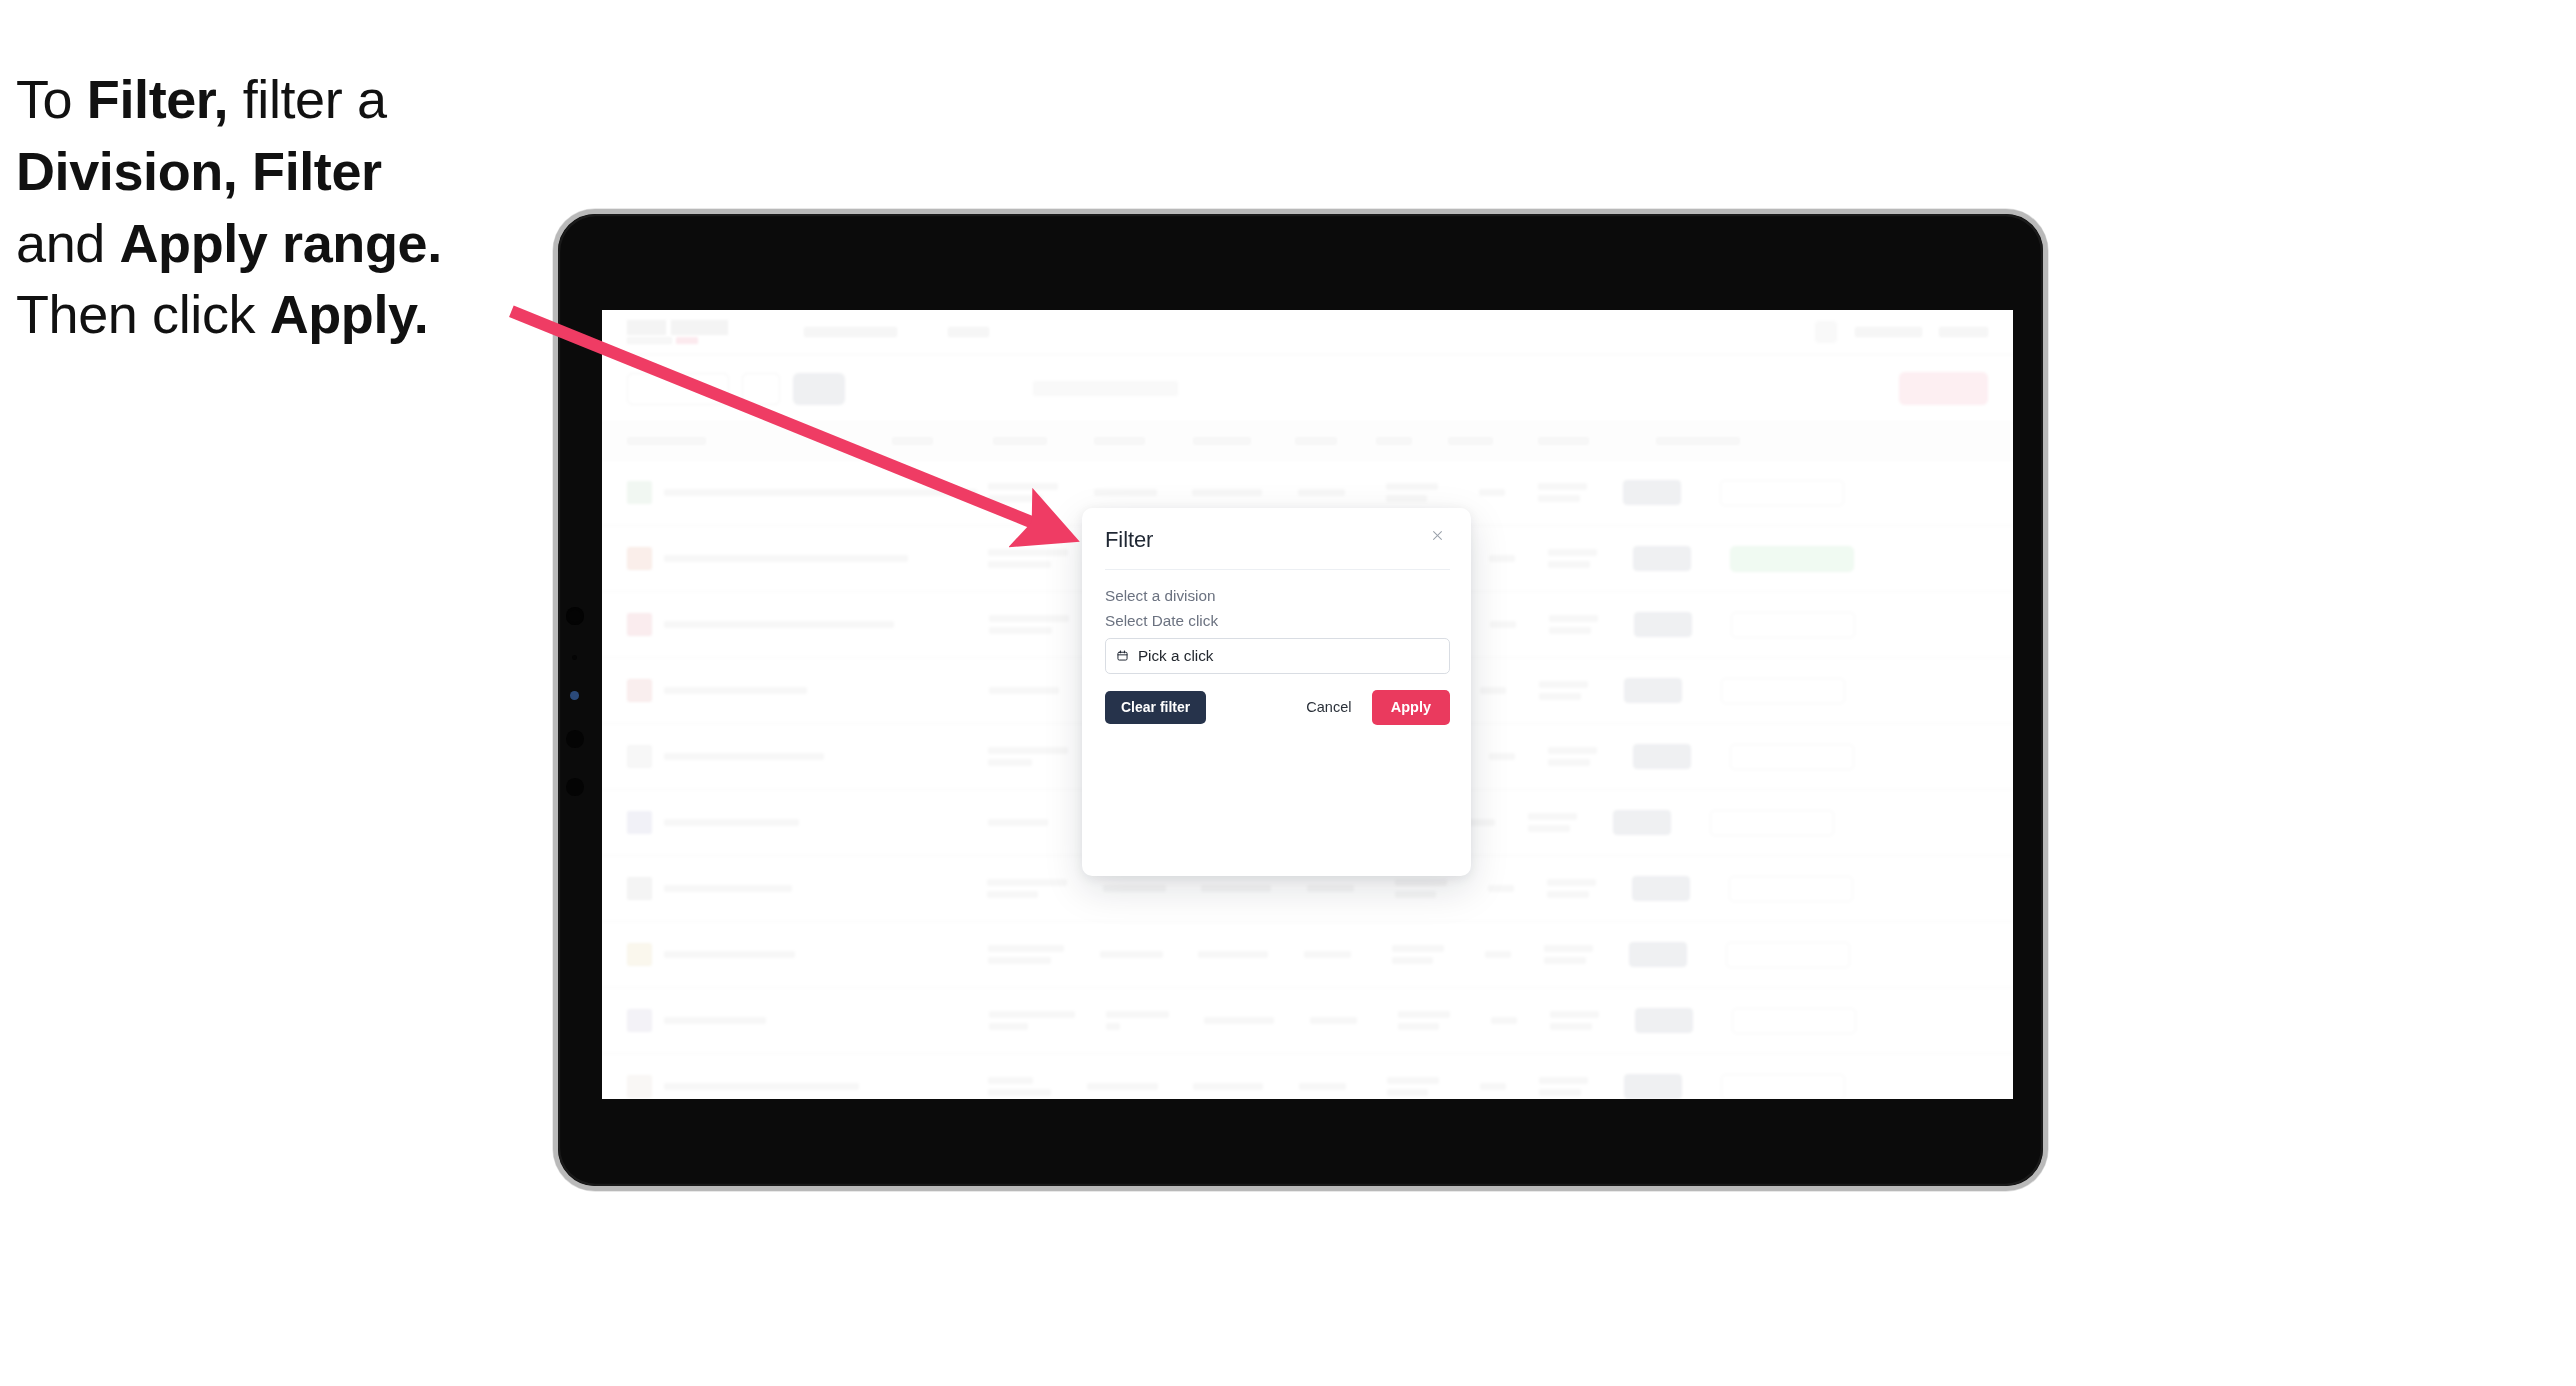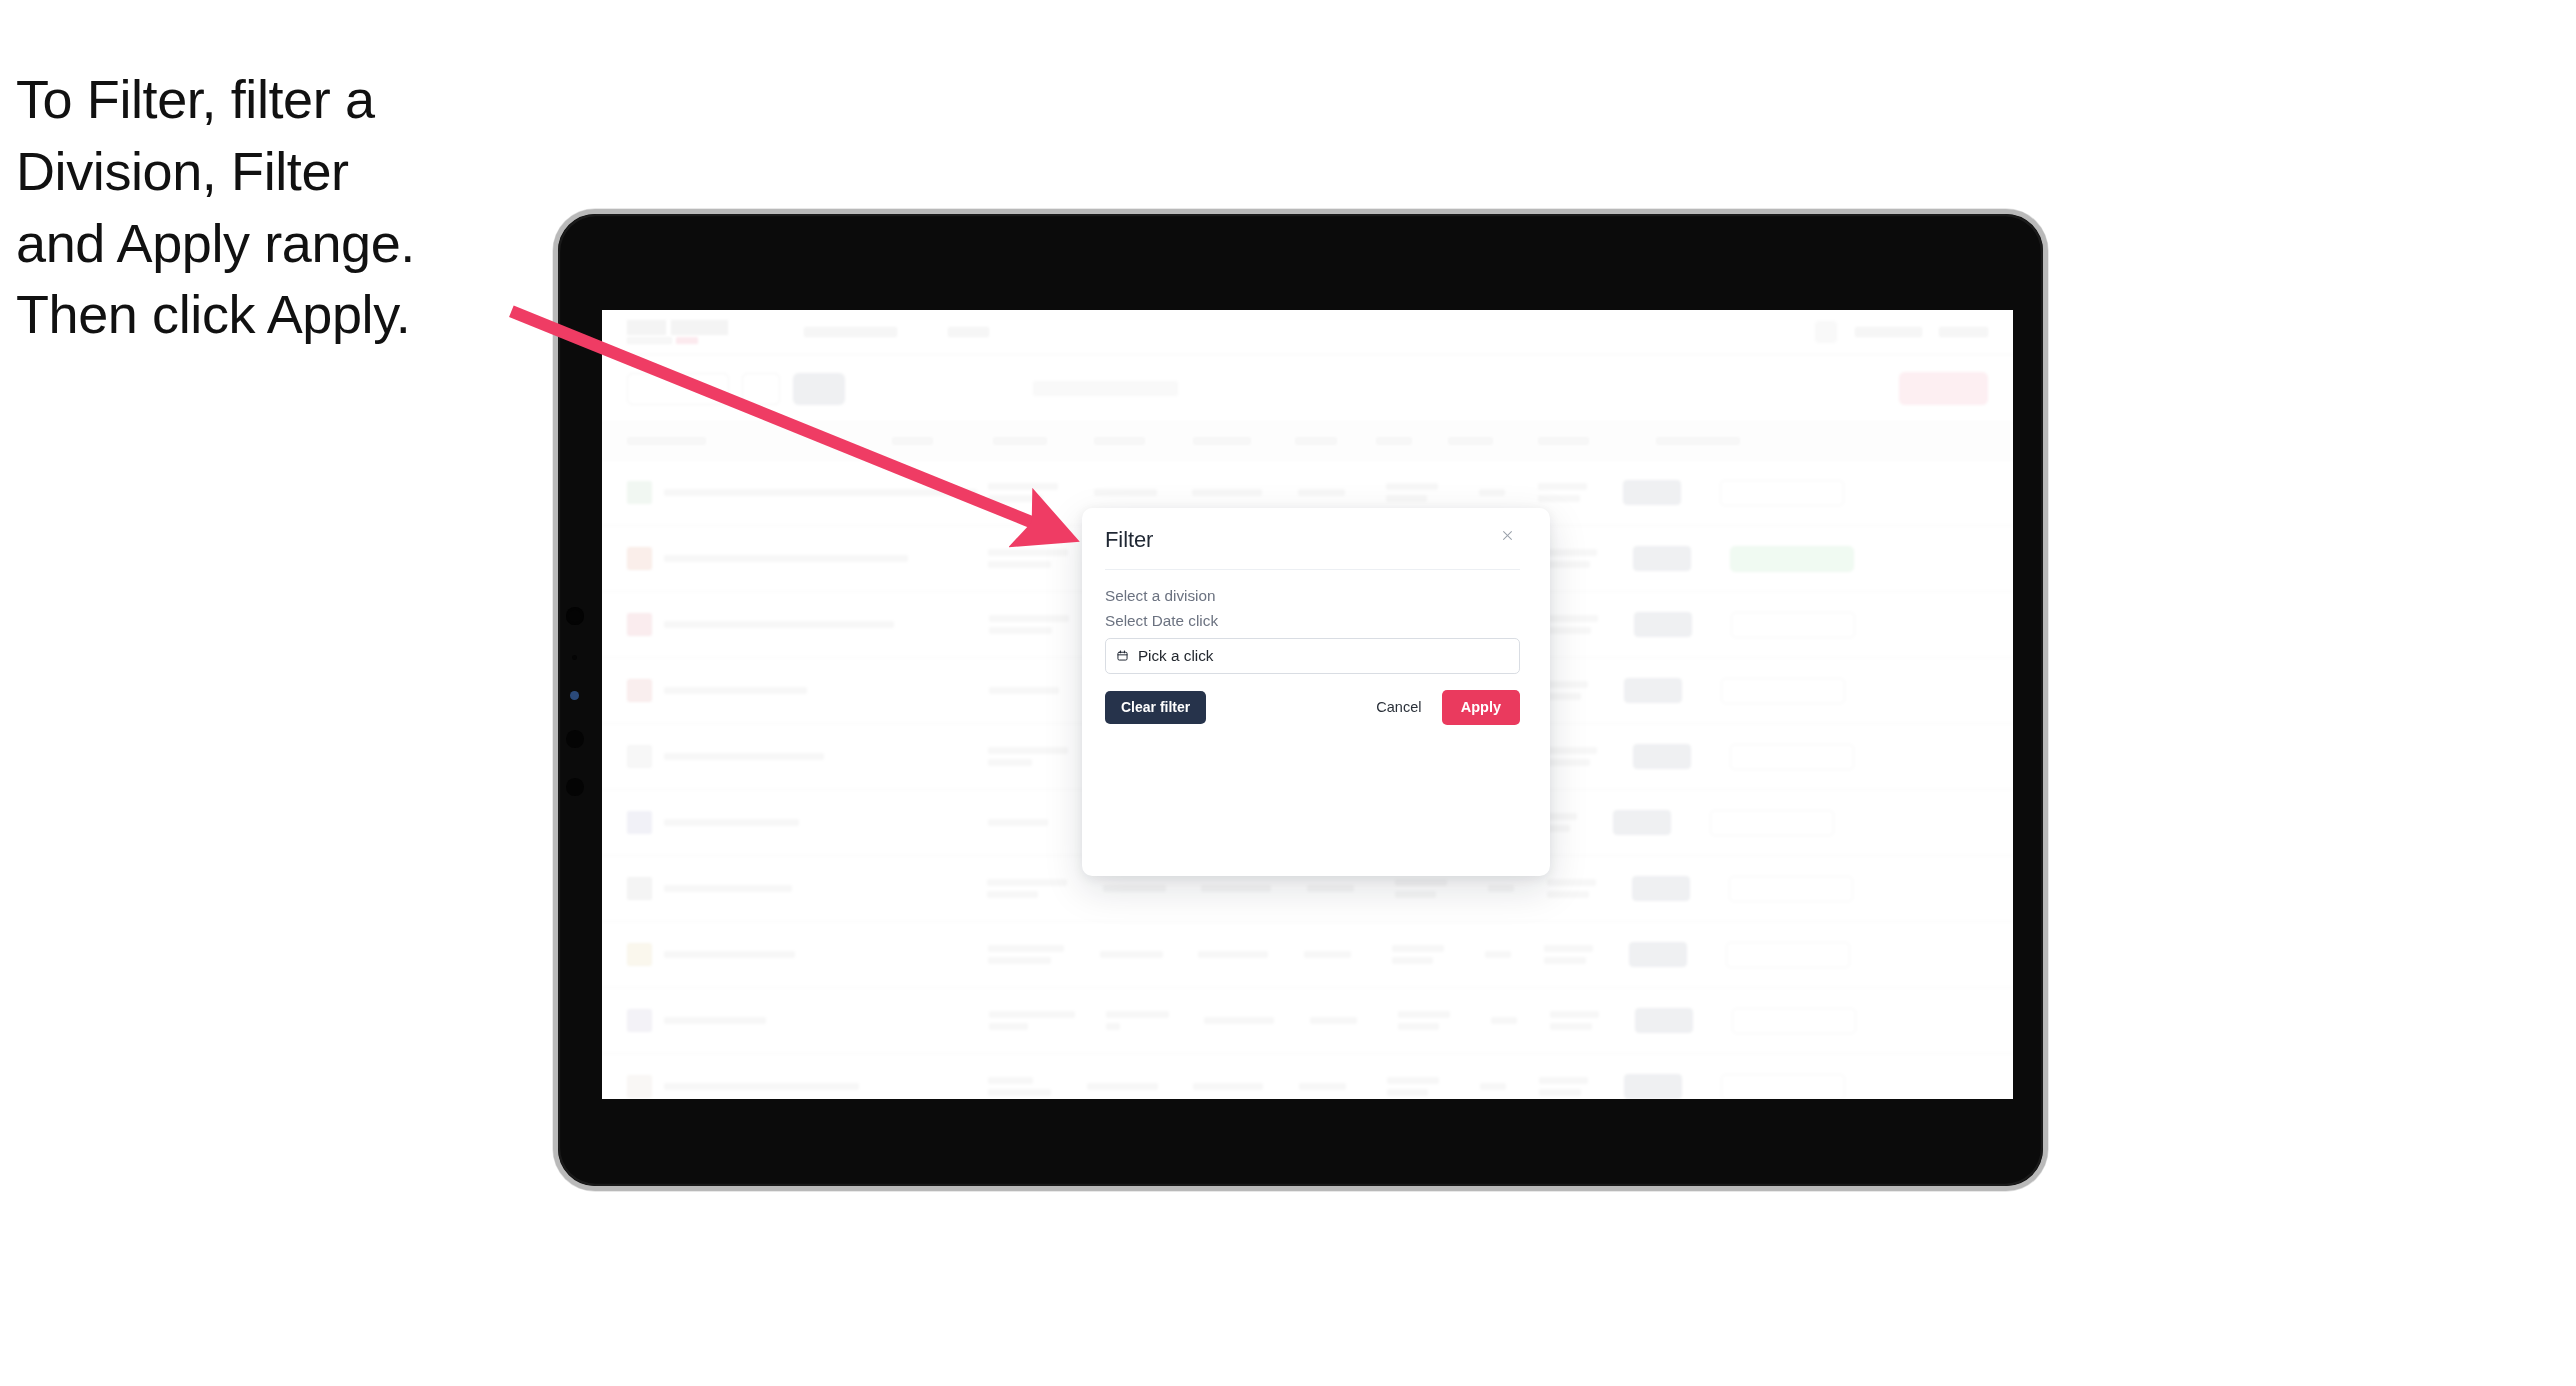--- a/index.html
+++ b/index.html
@@ -15,21 +15,21 @@
   .callout {
     position: absolute;
     left: 16px; top: 64px;
     width: 553px;
     font-size: 54px;
     line-height: 1.33;
     color: #111111;
     font-weight: 400;
     letter-spacing: -0.4px;
   }
-  .callout b { font-weight: 400; }
+  .callout b { font-weight: 700; }
 
   
   .arrow-svg {
     position: absolute;
     left: 0; top: 0;
     width: 2576px; height: 1386px;
     pointer-events: none;
     z-index: 60;
   }
 
@@ -130,26 +130,26 @@
 
   
   .overlay {
     position:absolute; inset:0;
     background: rgba(255,255,255,0.10);
     z-index: 20;
   }
   .modal {
     position: absolute;
     left: 1082px; top: 508px;
-    width: 468px; height: 368px;
+    width: 389px; height: 368px;
     background: #ffffff;
     border-radius: 10.2px;
     box-shadow: 0 13px 39px rgba(16,24,40,0.13), 0 2.9px 10.2px rgba(16,24,40,0.07);
     z-index: 40;
-    padding: 19px 30px 0 23px;
+    padding: 19px 21px 0 23px;
     font-family: "Liberation Sans", sans-serif;
   }
   .modal-head { display:flex; align-items:flex-start; }
   .modal-title {
     font-size: 22px; color:#1f2733; font-weight:400; letter-spacing:-0.1px;
     padding-bottom: 16px;
   }
   .modal-close {
     margin-left:auto; width:26px; height:26px;
     display:flex; align-items:center; justify-content:center;

